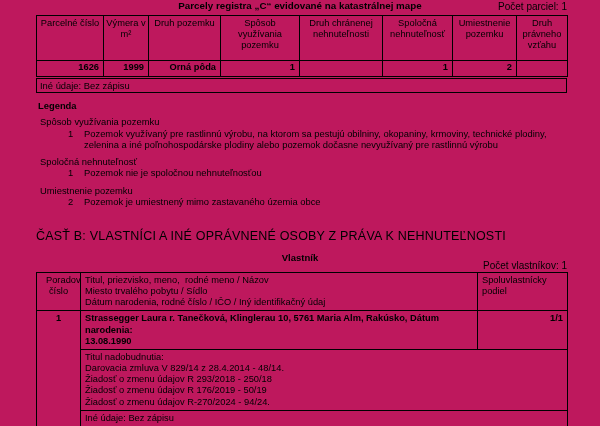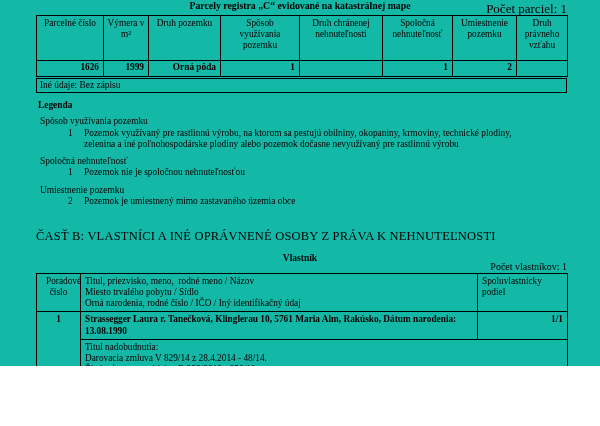--- a/index.html
+++ b/index.html
@@ -1,24 +1,24 @@
 <!DOCTYPE html>
 <html><head>
 <meta charset="utf-8">
 <style>
   html,body { margin:0; padding:0; background:#fff; }
   .doc {
-    position:relative; width:600px; height:366px; overflow:hidden;
-    background:#14b8a6; color:#000;
-    font-family:Liberation Serif, serif;
+    position:relative; width:600px; height:426px; overflow:hidden;
+    background:#be185d; color:#000;
+    font-family:Liberation Sans, sans-serif;
   }
   
   .block-header { position:absolute; top:0; left:0; width:600px; height:13px; }
   .doc-title { position:absolute; left:0; right:0; top:0; text-align:center; font-weight:bold; font-size:9.8px; }
-  .doc-count { position:absolute; right:33px; top:1px; font-size:13px; }
+  .doc-count { position:absolute; right:33px; top:1px; font-size:10px; }
   
   .block-table1 { position:absolute; top:15px; left:36px; width:531px; }
   table { border-collapse:collapse; table-layout:fixed; width:531px; }
   .parcels { border:1.5px solid #000; }
   .parcels th, .parcels td {
     border:1px solid #000; font-size:9.3px; line-height:1.18;
     vertical-align:top; overflow:hidden;
   }
   .parcels th {
     font-weight:normal; text-align:center; white-space:pre-line;
@@ -152,21 +152,21 @@
         <col style="width:44px">
           <col style="width:397px">
           <col style="width:90px">
       </colgroup>
       <tbody>
           <tr>
         <th class="c">Poradové
 číslo</th>
         <th>Titul, priezvisko, meno,  rodné meno / Názov
 Miesto trvalého pobytu / Sídlo
-Orná narodenia, rodné číslo / IČO / Iný identifikačný údaj</th>
+Dátum narodenia, rodné číslo / IČO / Iný identifikačný údaj</th>
         <th>Spoluvlastnícky
 podiel</th>
       </tr>
       <tr>
         <td class="seq" rowspan="4">1</td>
         <td class="owner-name">Strassegger Laura r. Tanečková, Klinglerau 10, 5761 Maria Alm, Rakúsko, Dátum narodenia:
 13.08.1990</td>
         <td class="share">1/1</td>
       </tr>
       <tr>

